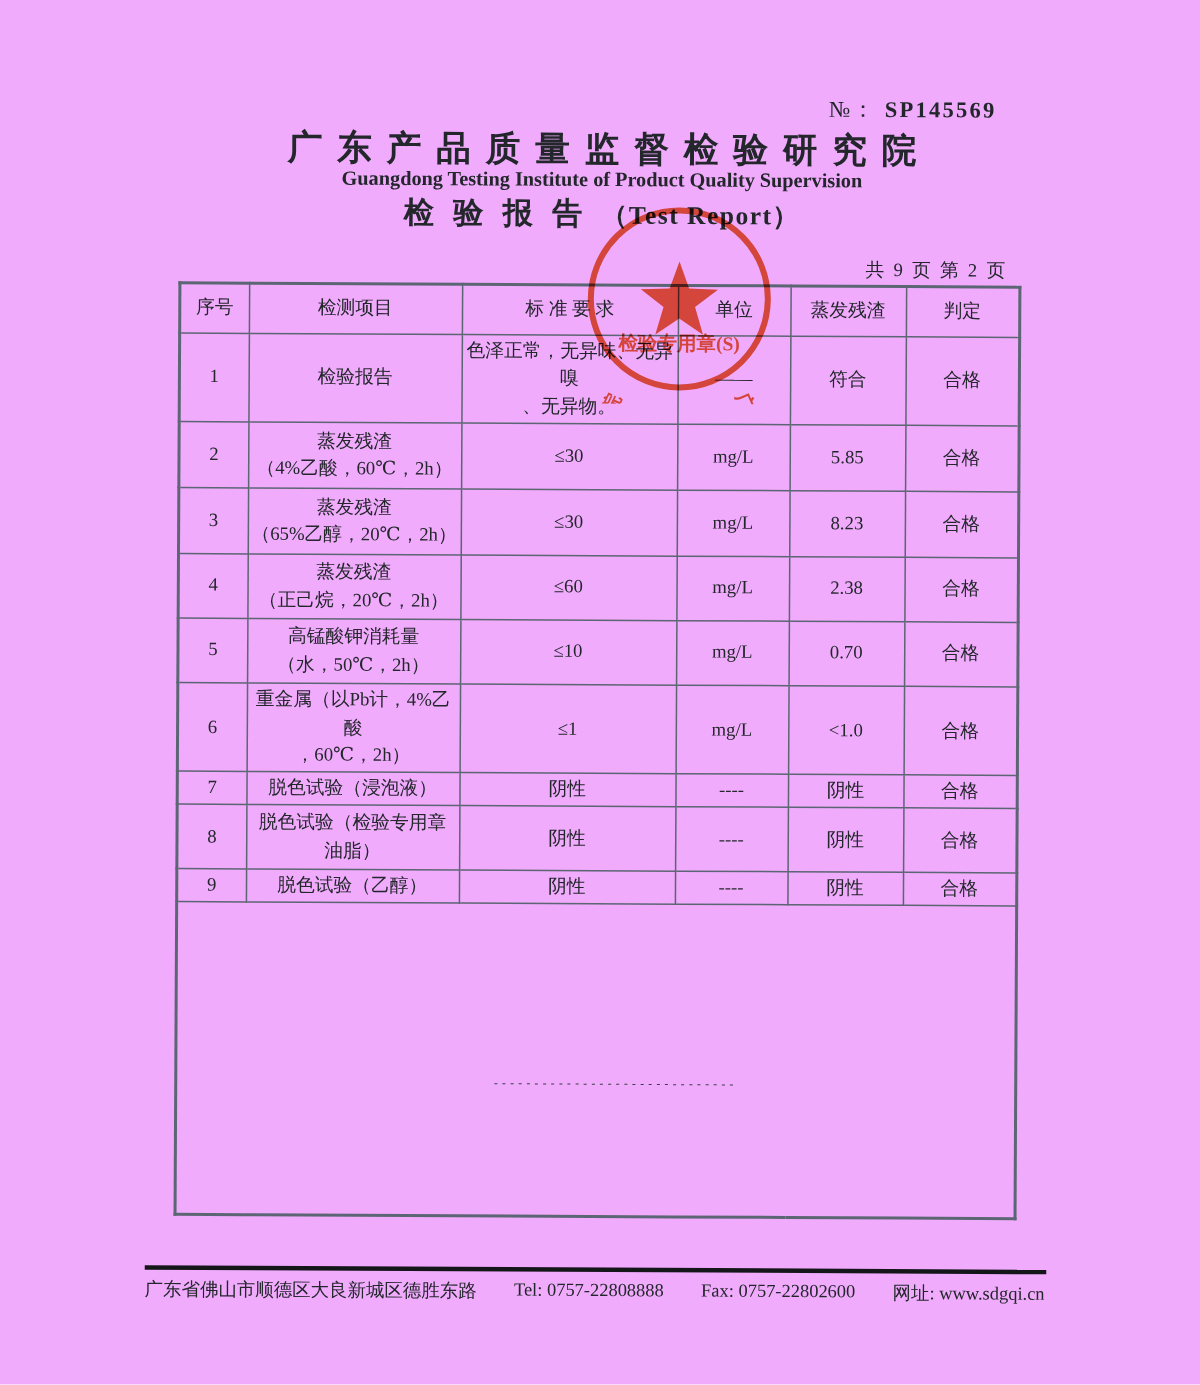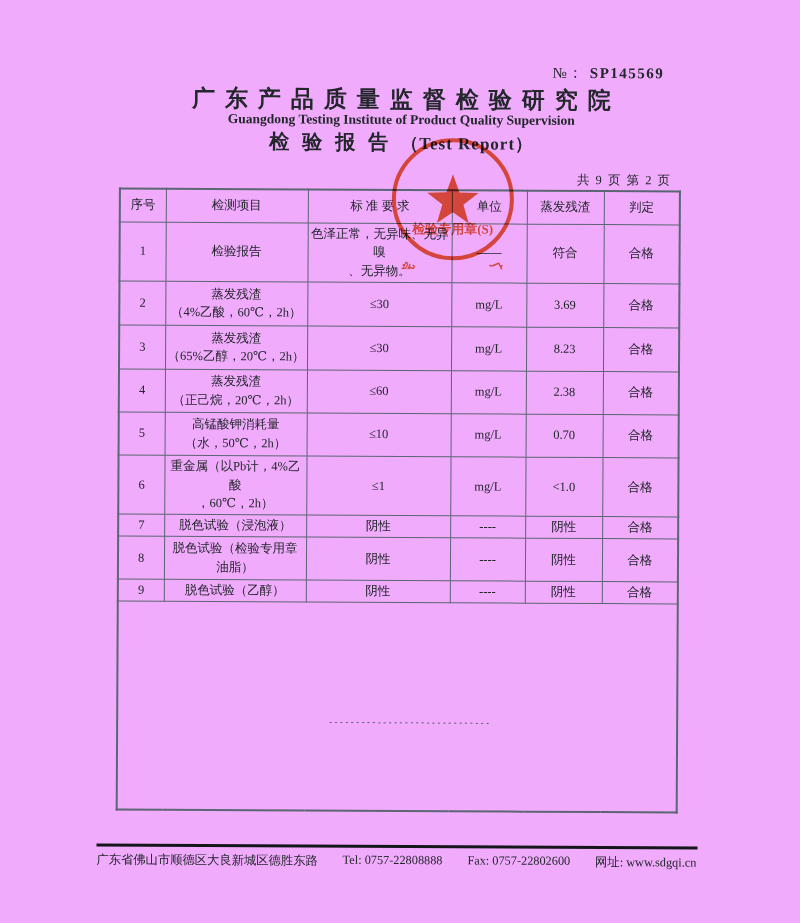--- a/index.html
+++ b/index.html
@@ -94,21 +94,21 @@
           <td>——</td>
           <td>符合</td>
           <td>合格</td>
         </tr>
         <tr style="height:44px">
           <td>2</td>
           <td class="pre">蒸发残渣
 （4%乙酸，60℃，2h）</td>
           <td class="pre">≤30</td>
           <td>mg/L</td>
-          <td>3.69</td>
+          <td>5.85</td>
           <td>合格</td>
         </tr>
         <tr style="height:44px">
           <td>3</td>
           <td class="pre">蒸发残渣
 （65%乙醇，20℃，2h）</td>
           <td class="pre">≤30</td>
           <td>mg/L</td>
           <td>8.23</td>
           <td>合格</td>

